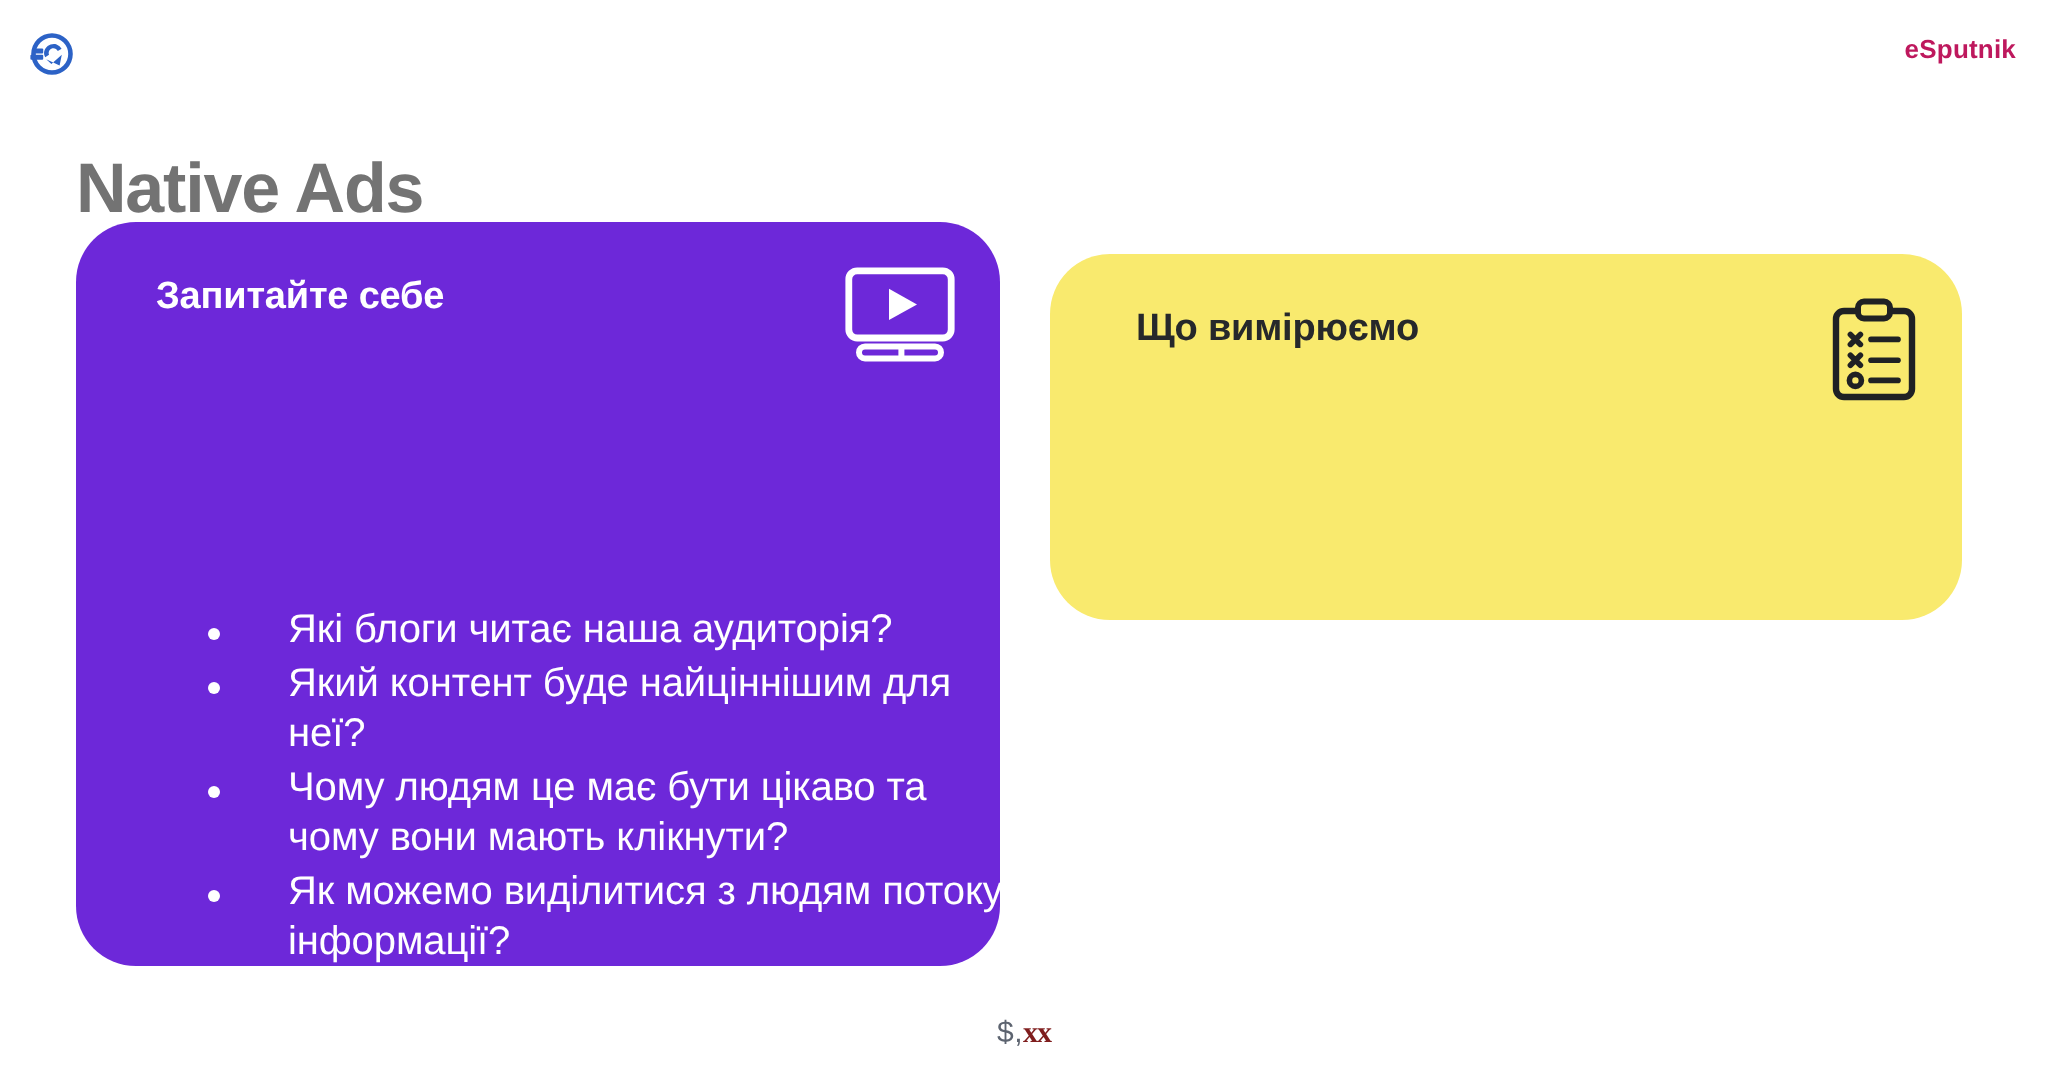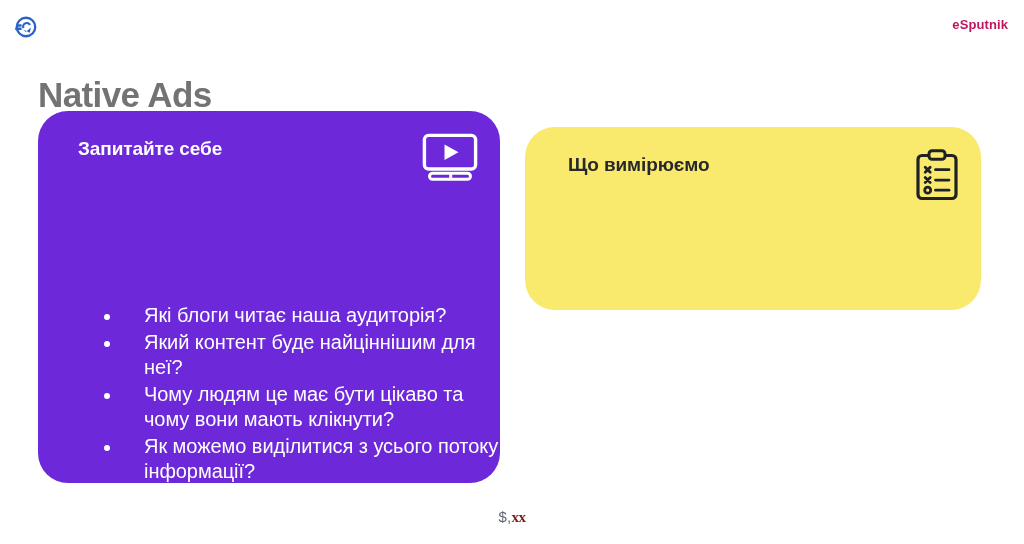--- a/index.html
+++ b/index.html
@@ -213,21 +213,21 @@
       <li class="bullet-row">
         <span class="bullet-marker marker-dot"></span>
         <span class="bullet-text">Який контент буде найціннішим для неї?</span>
       </li>
       <li class="bullet-row">
         <span class="bullet-marker marker-dot"></span>
         <span class="bullet-text">Чому людям це має бути цікаво та чому вони мають клікнути?</span>
       </li>
       <li class="bullet-row">
         <span class="bullet-marker marker-dot"></span>
-        <span class="bullet-text">Як можемо виділитися з усього потоку інформації?</span>
+        <span class="bullet-text">Як можемо виділитися з людям потоку інформації?</span>
       </li>
     </ul>
   </section>
 
   <section class="card card-yellow">
     <div class="card-head">
       <div class="card-title">Що вимірюємо</div>
       <span class="card-icon">
         <svg viewBox="0 0 44 52" width="44" height="52" aria-hidden="true">
           <rect x="3" y="6.5" width="38" height="43" rx="4" fill="none" stroke="#1f2124" stroke-width="3.2"></rect>

